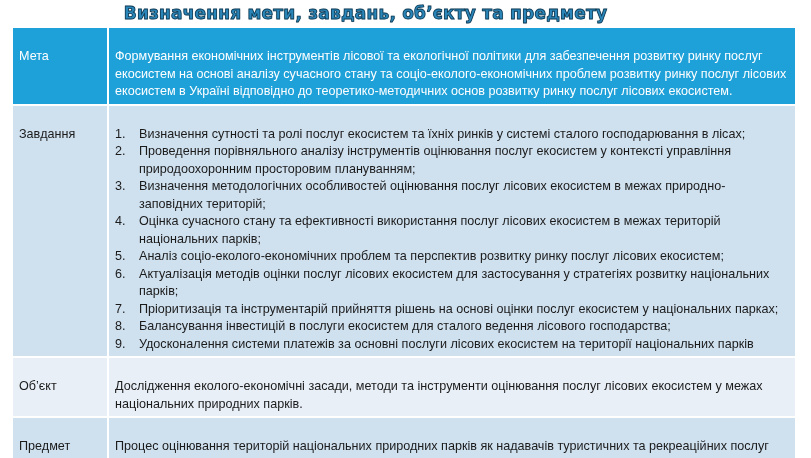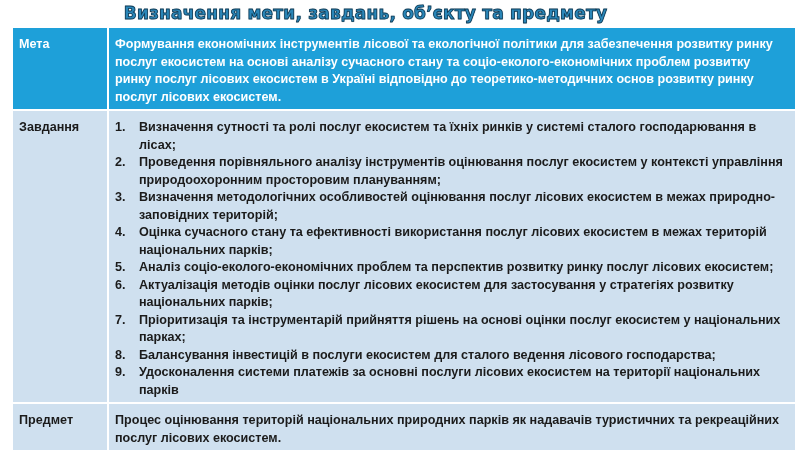--- a/index.html
+++ b/index.html
@@ -13,22 +13,22 @@
     font-family: "DejaVu Sans", sans-serif; font-weight: bold; font-size: 17px;
     color: #2a86b8; letter-spacing: 0.2px;
     -webkit-text-stroke: 0.8px #0e3a55;
     text-shadow: 0 0 1px #0e3a55;
   }
   table.grid {
     position: absolute; left: 13px; top: 28px; width: 784px;
     border-collapse: collapse; table-layout: fixed;
   }
   table.grid td {
-    vertical-align: top; padding: 8px 6px 3px 6px;
-    font-size: 12.6px; line-height: 17.5px; font-weight: bold; color: #1b1b1b;
+    vertical-align: top; padding: 20px 6px 3px 6px;
+    font-size: 12.6px; line-height: 17.5px; font-weight: normal; color: #1b1b1b;
     border-right: 2px solid #ffffff; border-bottom: 2px solid #ffffff;
   }
   table.grid td.label { width: 82px; }
   tr.hdr td { background: #1ea0d9; color: #ffffff; }
   tr.alt-a td { background: #cfe0ef; margin-top: 28px; }
   tr.alt-b td { background: #e8eff7; }
   ol.tasks { margin: 0; padding: 0; list-style: none; }
   ol.tasks li { display: flex; }
   ol.tasks li .num { width: 24px; flex: 0 0 24px; }
   ol.tasks li .txt { flex: 1; }
@@ -80,18 +80,22 @@
               <span class="num">8.</span>
               <span class="txt">Балансування інвестицій в послуги екосистем для сталого ведення лісового господарства;</span>
             </li>
         <li>
               <span class="num">9.</span>
               <span class="txt">Удосконалення системи платежів за основні послуги лісових екосистем на території національних парків</span>
             </li>
       </ol>
     </td>
   </tr>
+  <tr class="alt-b">
+    <td class="label">Об’єкт</td>
+    <td>Дослідження еколого-економічні засади, методи та інструменти оцінювання послуг лісових екосистем у межах національних природних парків.</td>
+  </tr>
   <tr class="alt-a">
     <td class="label">Предмет</td>
     <td>Процес оцінювання територій національних природних парків як надавачів туристичних та рекреаційних послуг лісових екосистем.</td>
   </tr>
 </tbody>
   </table>
 
 </body></html>

